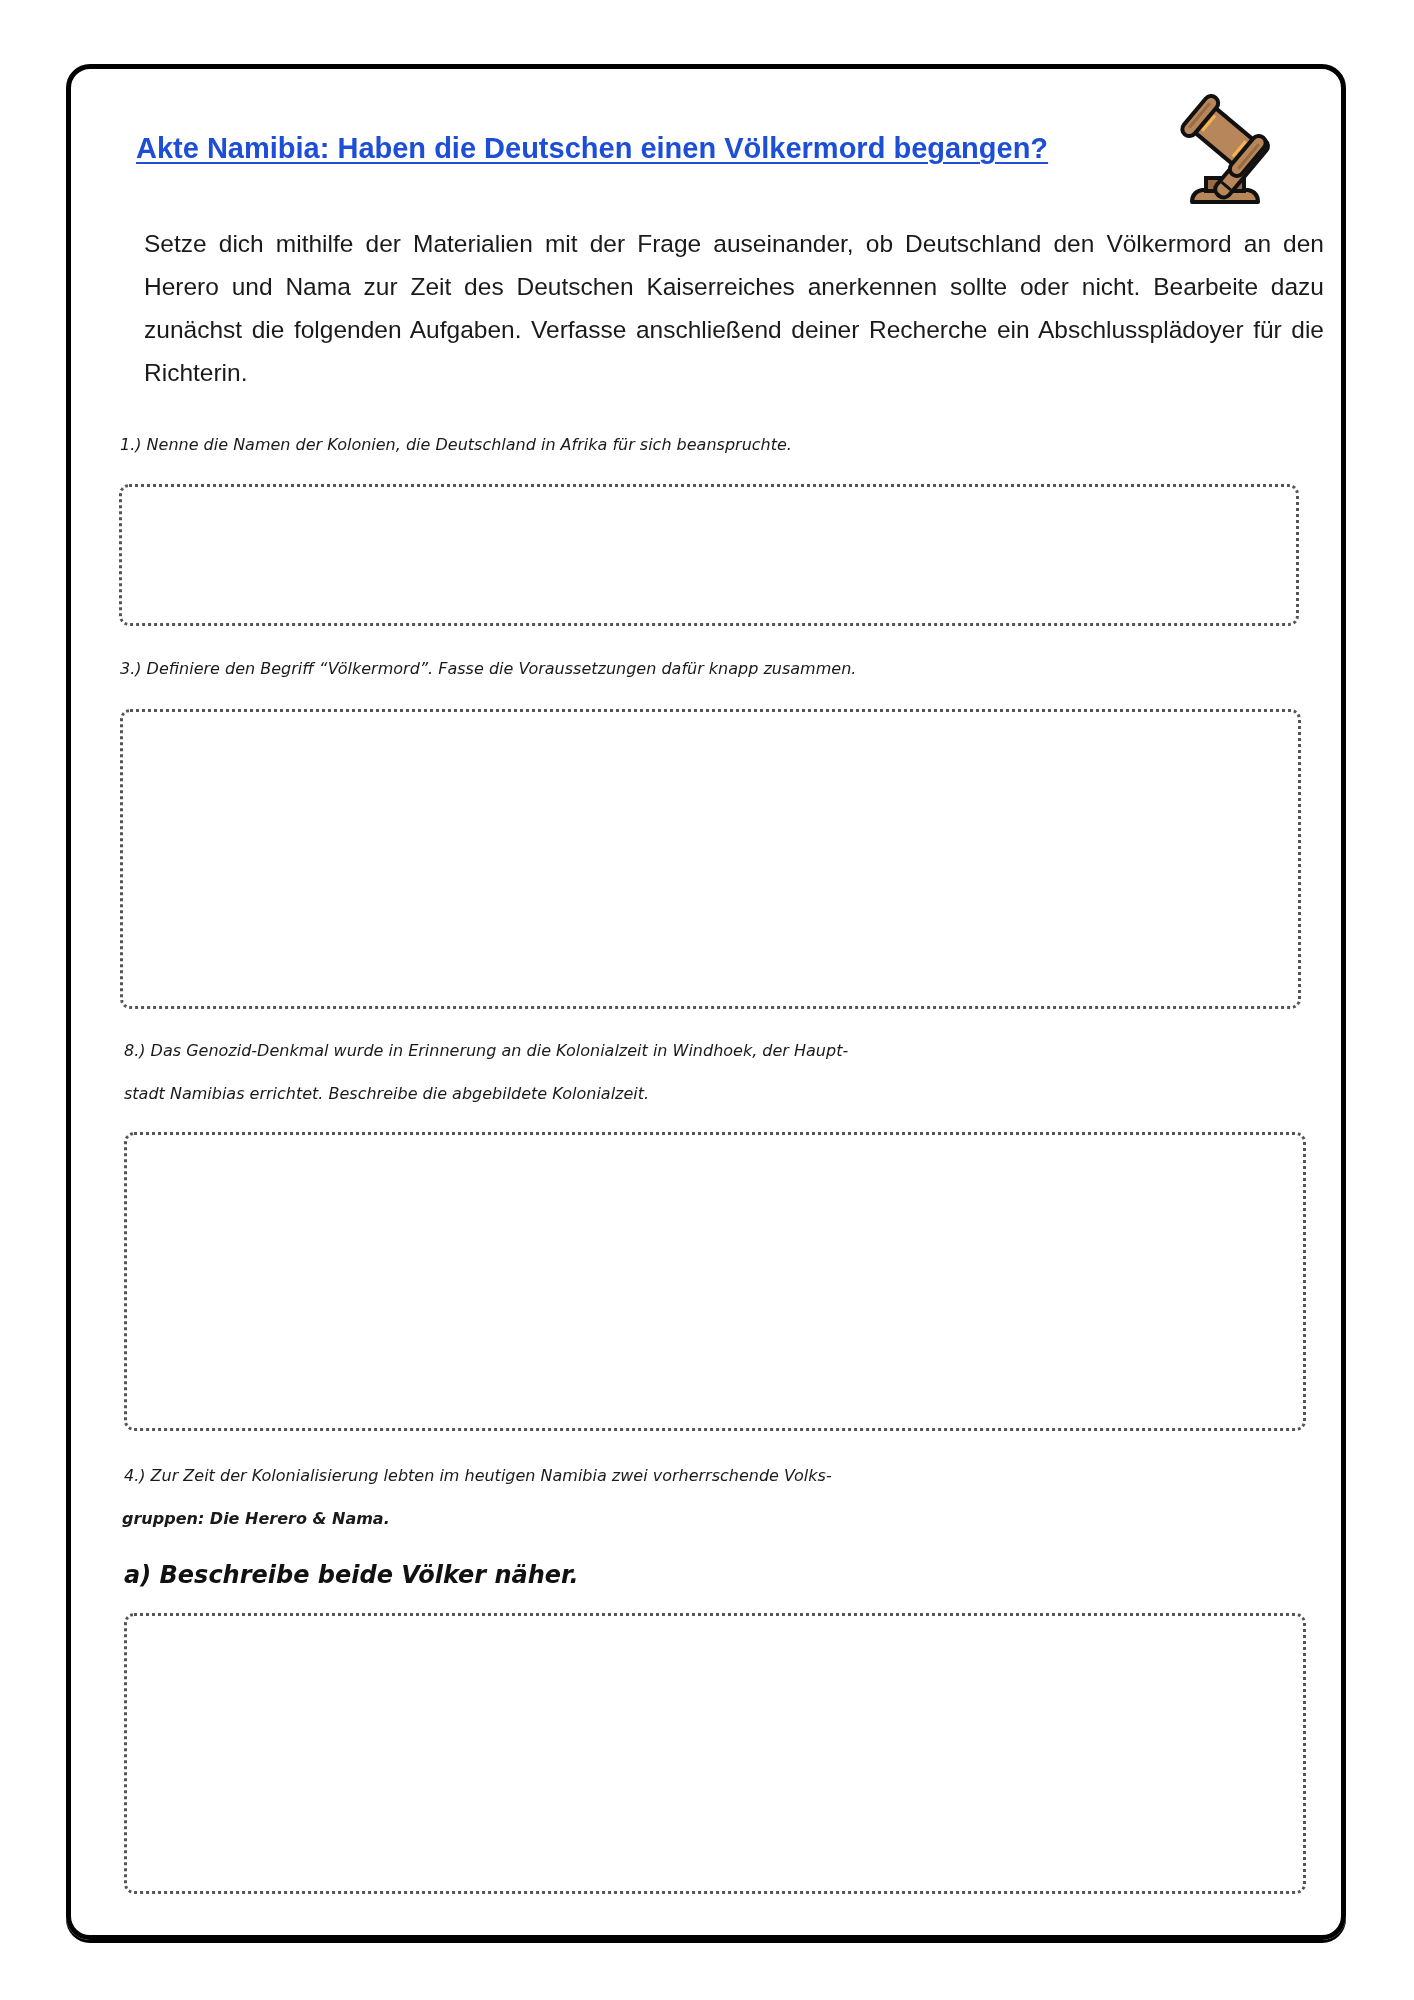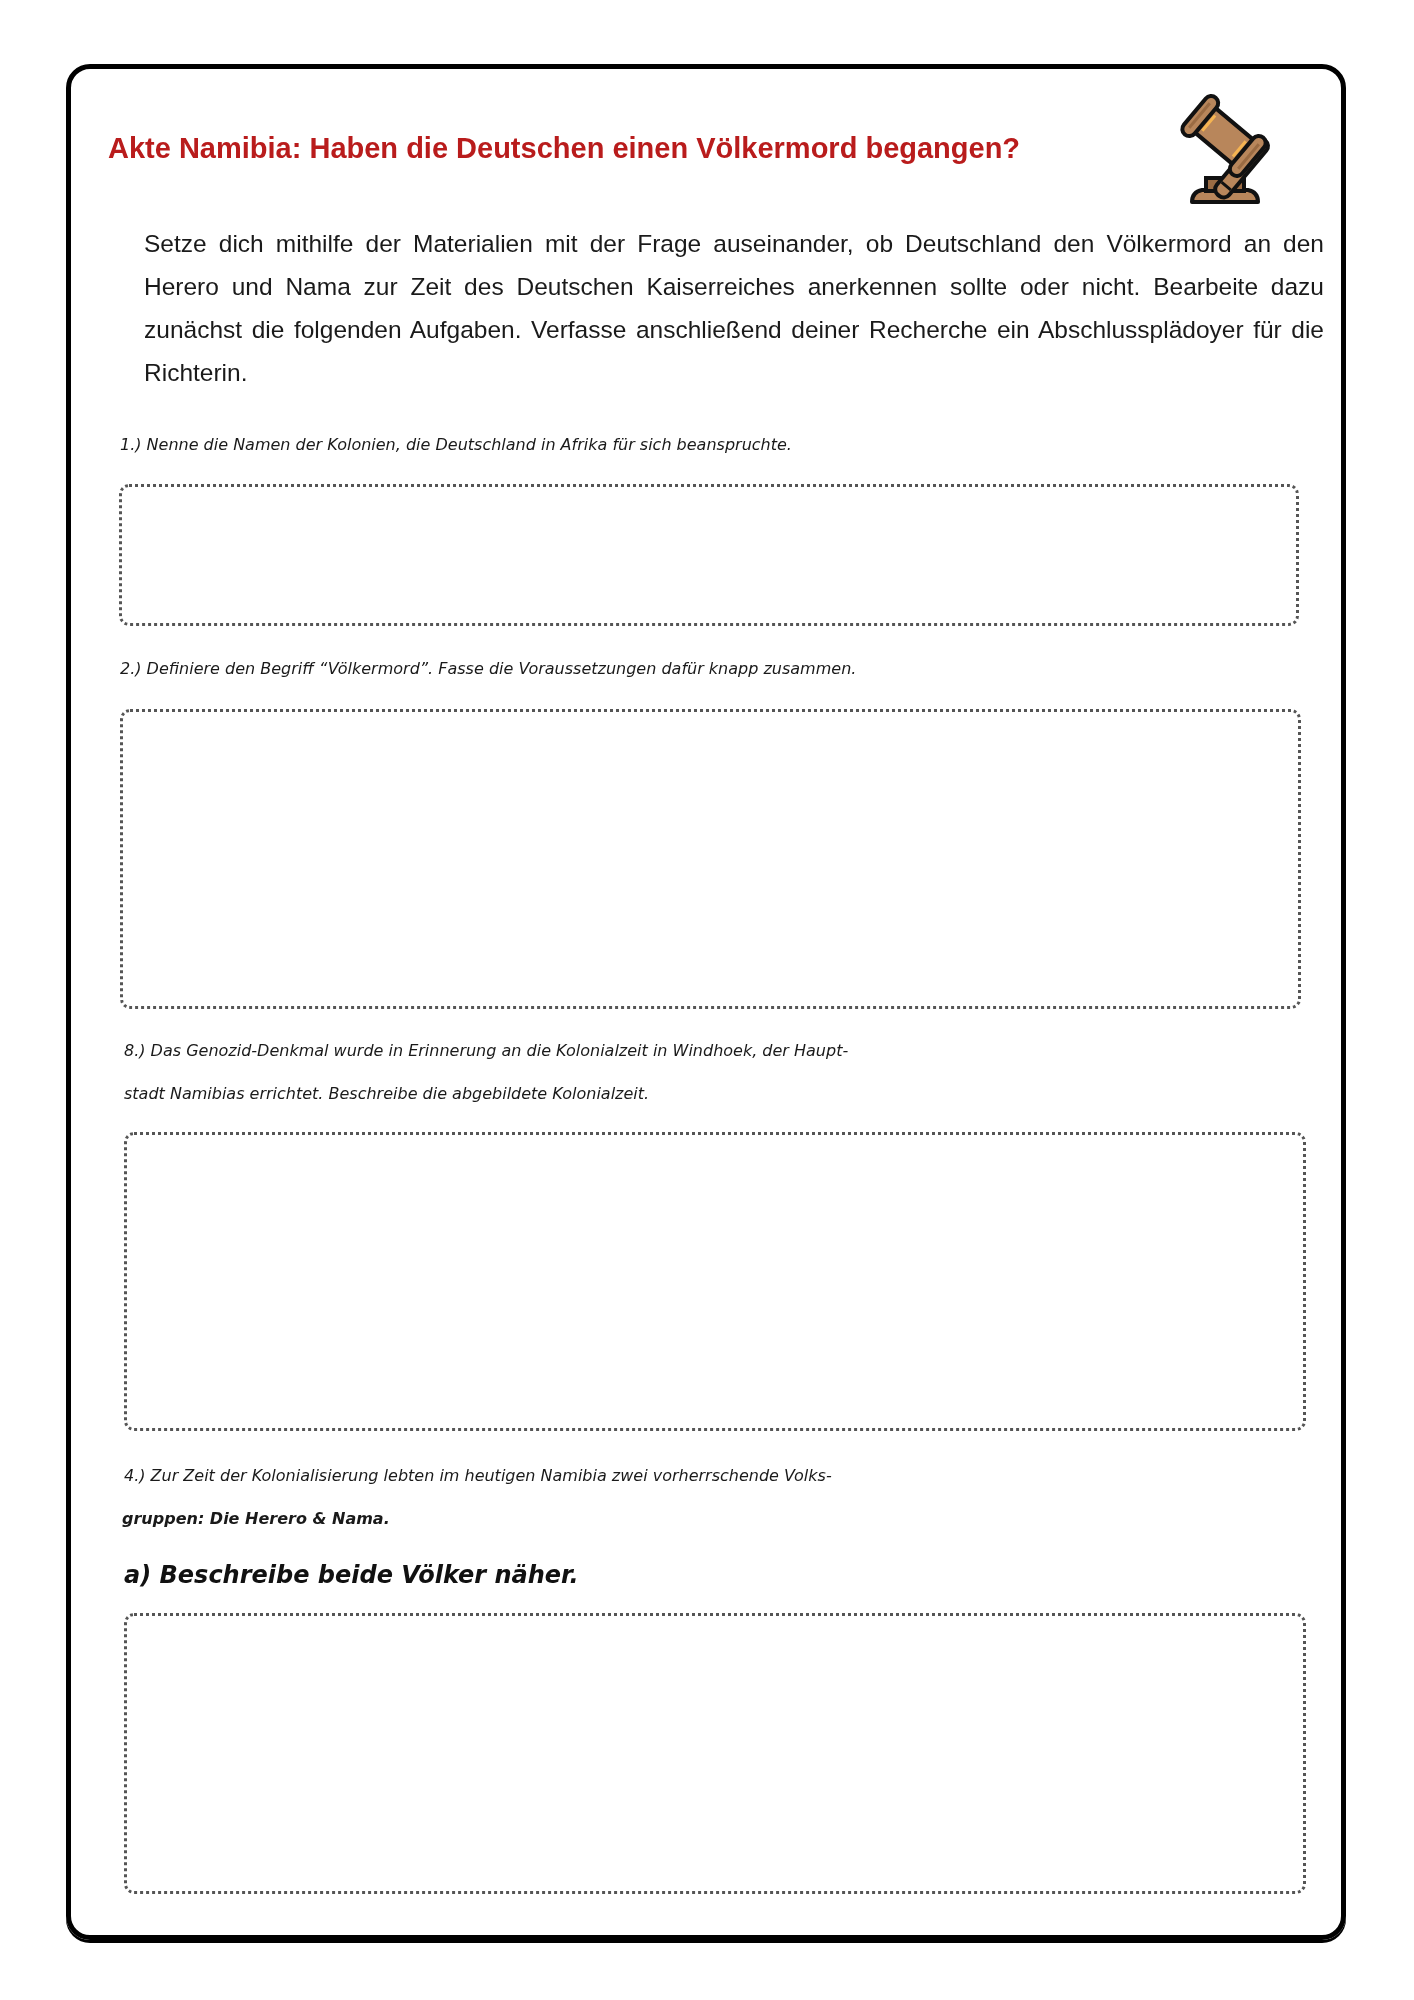--- a/index.html
+++ b/index.html
@@ -20,29 +20,30 @@
       left: 66px;
       top: 64px;
       width: 1270px;
       height: 1866px;
       border: 5px solid #000000;
       border-radius: 24px;
       box-shadow: 0 3px 0 #000;
     }
     .abs { position: absolute; }
     .title {
-      left: 108px;
+      left: 136px;
       top: 132px;
       font-family: "Liberation Sans", sans-serif;
       font-weight: bold;
       font-size: 29px;
+      text-decoration: underline;
       text-underline-offset: 4px;
       text-decoration-thickness: 2px;
       white-space: nowrap;
-      color: #b91c1c;
+      color: #1d4ed8;
     }
     .gavel {
       left: 1168px;
       top: 90px;
       width: 134px;
       height: 124px;
     }
     .intro {
       left: 120px;
       top: 222px;
@@ -109,21 +110,21 @@
       <line x1="88" y1="30" x2="88" y2="62" stroke="#9A6B43" stroke-width="3"></line>
     </g>
   </svg>
 </div>
 
 <div class="abs intro">Setze dich mithilfe der Materialien mit der Frage auseinander, ob Deutschland den Völkermord an den Herero und Nama zur Zeit des Deutschen Kaiserreiches anerkennen sollte oder nicht. Bearbeite dazu zunächst die folgenden Aufgaben. Verfasse anschließend deiner Recherche ein Abschlussplädoyer für die Richterin.</div>
 
 <div class="abs question" style="left:120px; top:423px;">1.) Nenne die Namen der Kolonien, die Deutschland in Afrika für sich beanspruchte.</div>
 <div class="abs answer-box" style="left:119px; top:484px; width:1180px; height:142px;"></div>
 
-<div class="abs question" style="left:120px; top:647px;">2.) Definiere den Begriff “Völkermord”. Fasse die Voraussetzungen dafür knapp zusammen.</div>
+<div class="abs question" style="left:120px; top:647px;">3.) Definiere den Begriff “Völkermord”. Fasse die Voraussetzungen dafür knapp zusammen.</div>
 <div class="abs answer-box" style="left:120px; top:709px; width:1181px; height:300px;"></div>
 
 <div class="abs question" style="left:124px; top:1029px;">8.) Das Genozid-Denkmal wurde in Erinnerung an die Kolonialzeit in Windhoek, der Haupt-</div>
 <div class="abs question" style="left:124px; top:1072px;">stadt Namibias errichtet. Beschreibe die abgebildete Kolonialzeit.</div>
 <div class="abs answer-box" style="left:124px; top:1132px; width:1182px; height:299px;"></div>
 
 <div class="abs question" style="left:124px; top:1454px;">4.) Zur Zeit der Kolonialisierung lebten im heutigen Namibia zwei vorherrschende Volks-</div>
 <div class="abs question" style="left:122px; top:1497px;font-weight:bold;">gruppen: Die Herero &amp; Nama.</div>
 <div class="abs subq" style="left:124px; top:1554px;">a) Beschreibe beide Völker näher.</div>
 <div class="abs answer-box" style="left:124px; top:1613px; width:1182px; height:281px;"></div>

